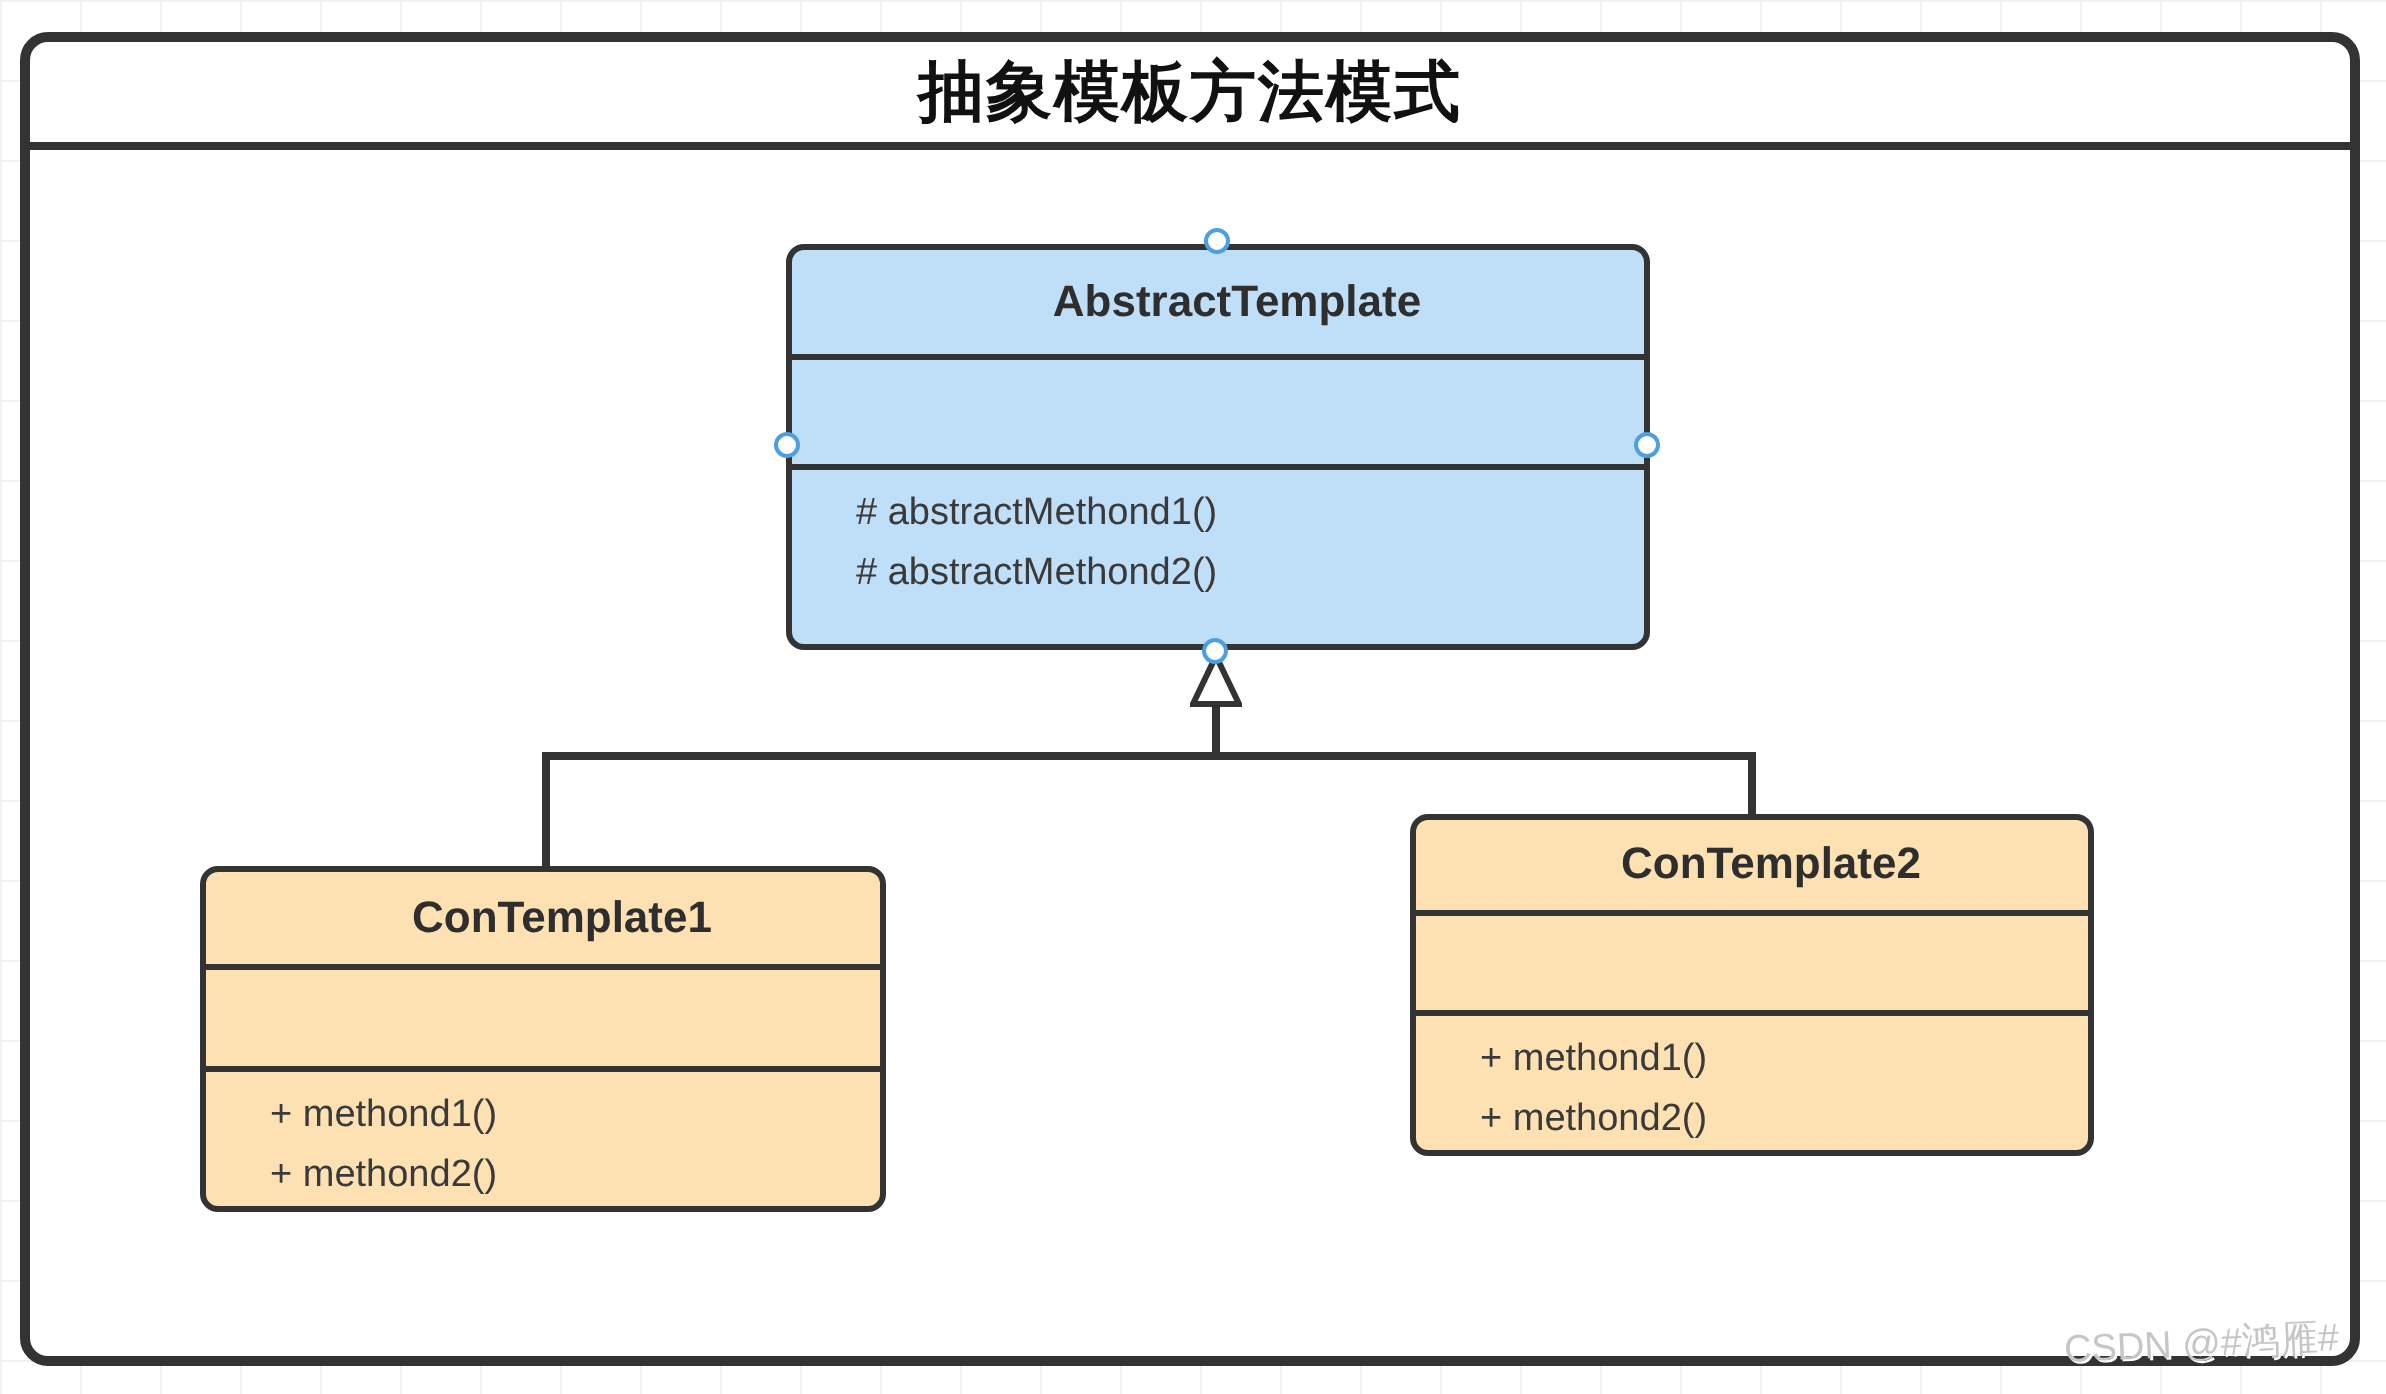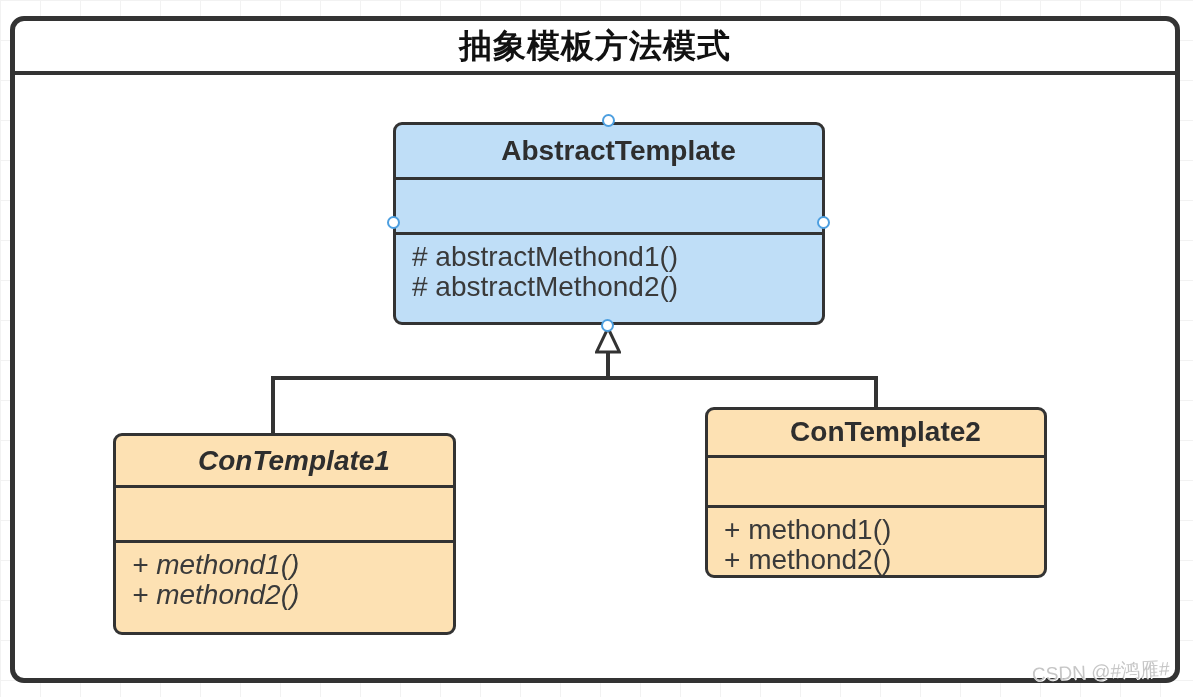--- a/index.html
+++ b/index.html
@@ -60,39 +60,39 @@
     color: #3a3a3a;
     z-index: 5;
   }
   .uml-class.blue   { background: #bfdef7; }
   .uml-class.orange { background: #fde1b3; }
   .uml-name {
     display: flex;
     align-items: center;
     justify-content: center;
     font-weight: bold;
-    font-size: 28px;
+    font-size: 22px;
     color: #2e2e2e;
     padding-left: 19px;
   }
   .uml-attrs {
     border-top: 3px solid #333333;
   }
   .uml-methods {
     border-top: 3px solid #333333;
     flex: 1;
-    padding: 7px 6px 0 16px;
-    font-size: 28px;
+    padding: 7px 6px 0 32px;
+    font-size: 19px;
     line-height: 30px;
     white-space: nowrap;
   }
   #cls-abstract { left: 393px; top: 122px; width: 432px; height: 203px; }
   #cls-abstract .uml-name  { height: 52px; }
   #cls-abstract .uml-attrs { height: 52px; }
-  #cls-con1 { left: 113px; top: 433px; width: 343px; height: 202px; font-style: italic; }
+  #cls-con1 { left: 100px; top: 433px; width: 343px; height: 173px; }
   #cls-con2 { left: 705px; top: 407px; width: 342px; height: 171px; }
   .uml-class.orange .uml-name  { height: 49px; }
   .uml-class.orange .uml-attrs { height: 52px; }
   
   .line {
     position: absolute;
     background: #333333;
     z-index: 2;
   }
   #line-h     { left: 271px; top: 376px; width: 607px; height: 4px; }

